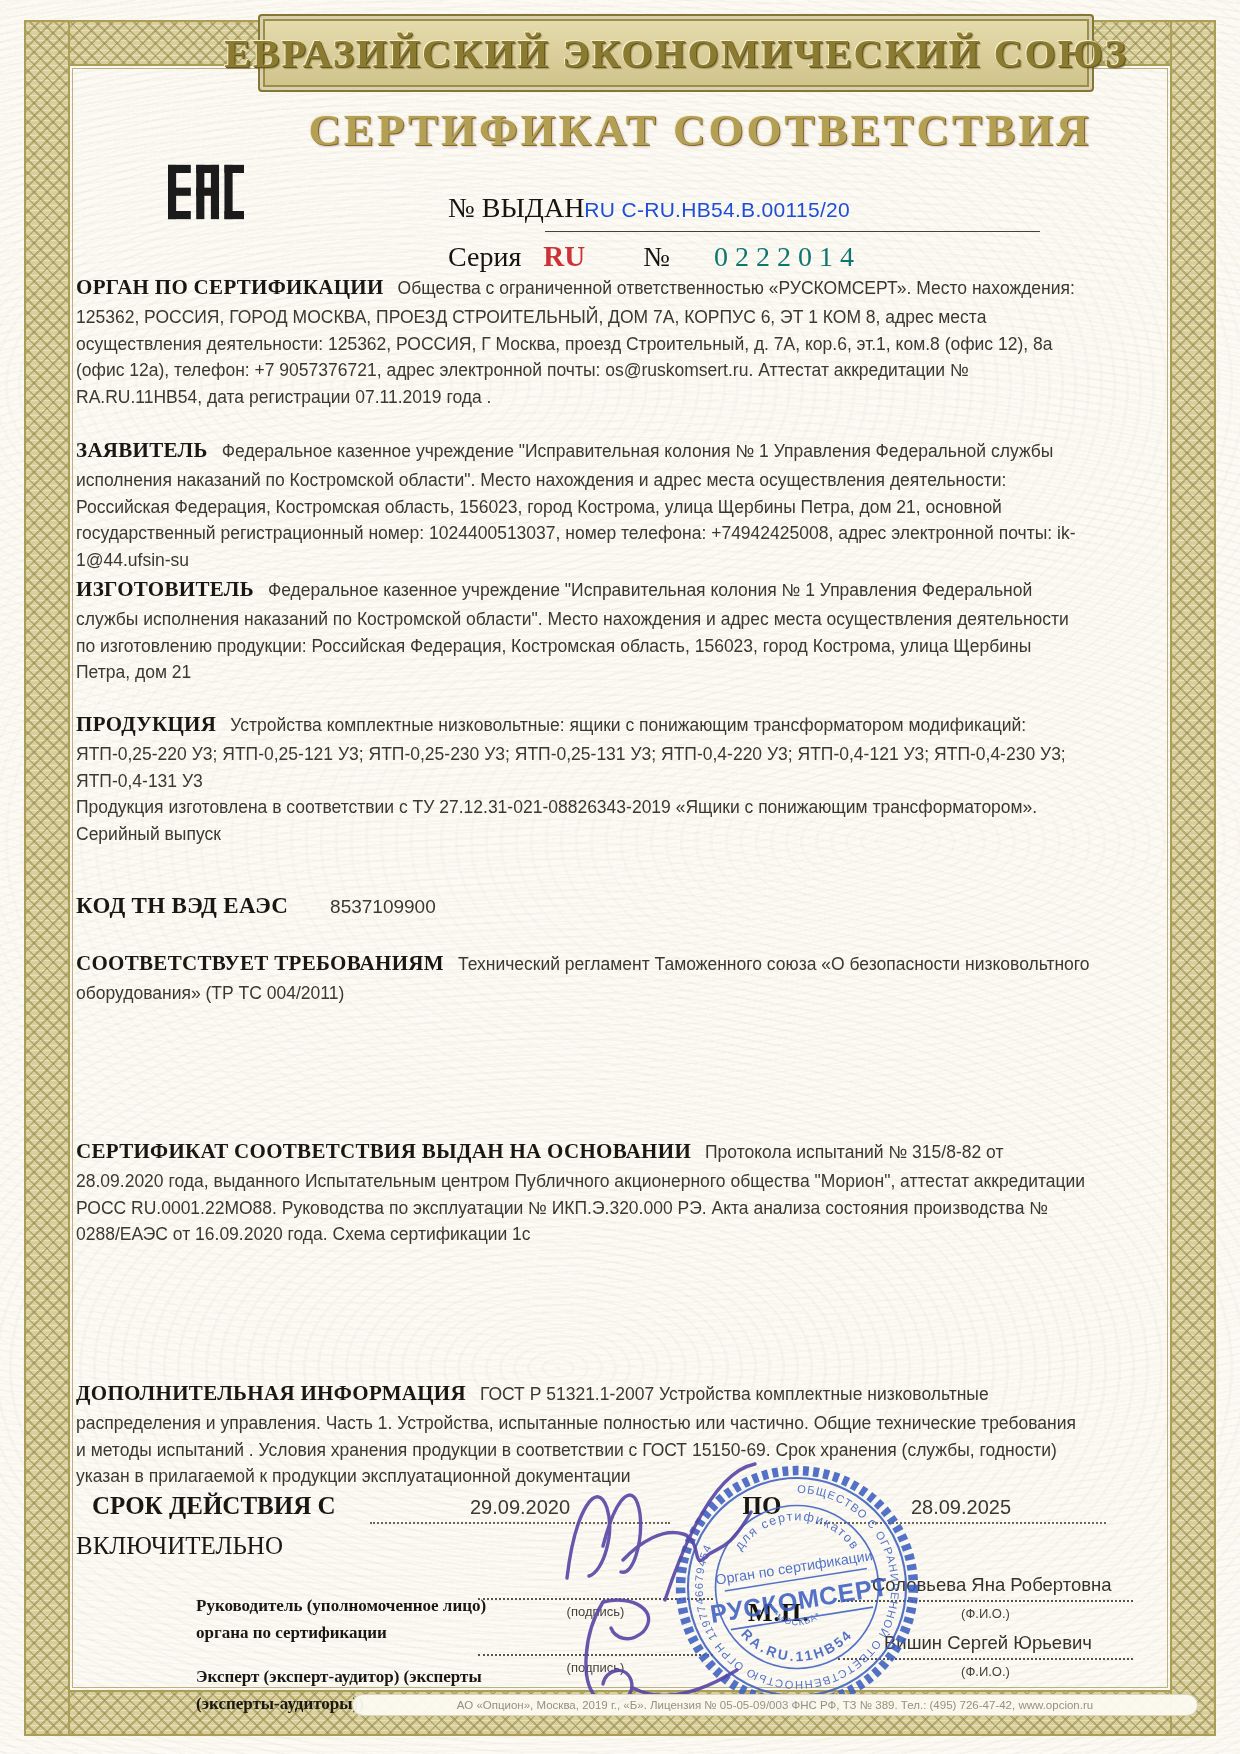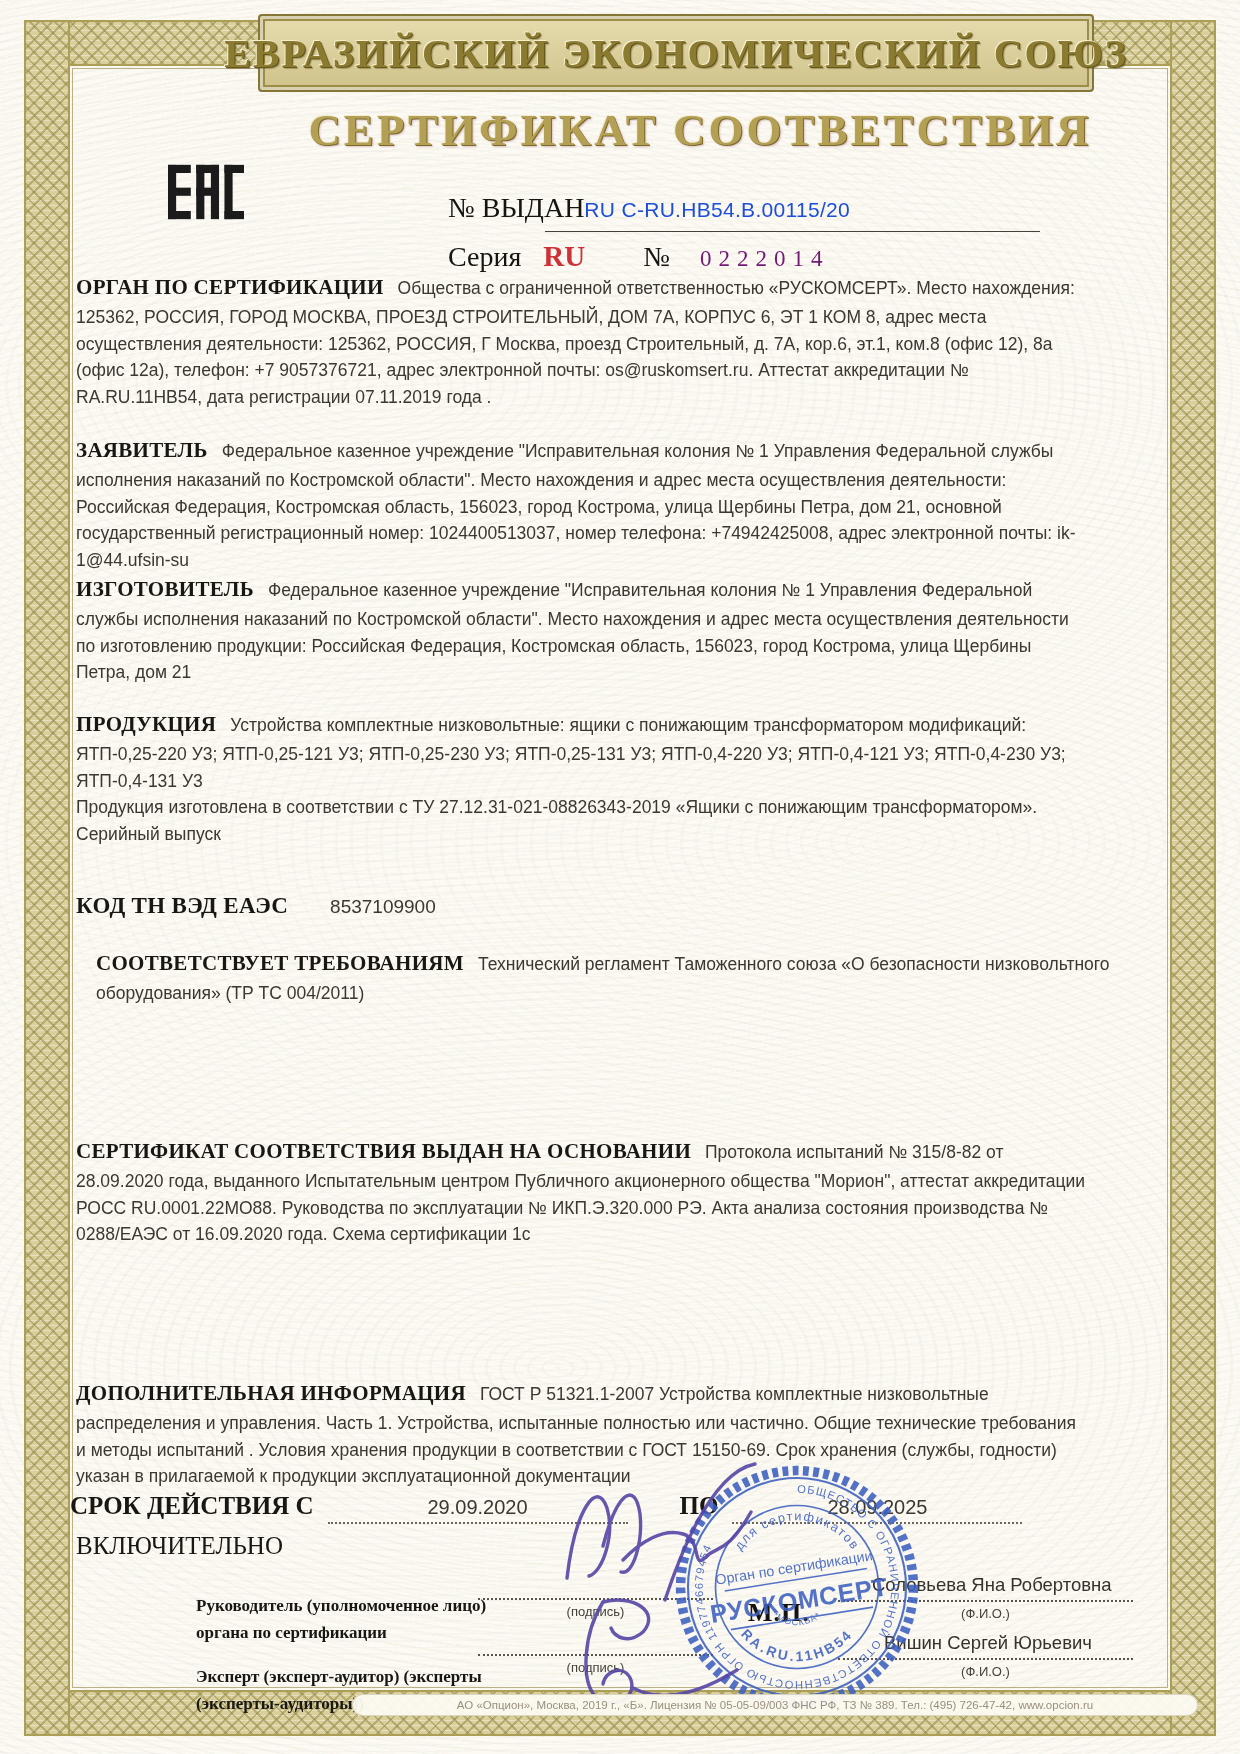--- a/index.html
+++ b/index.html
@@ -38,37 +38,37 @@
       color:#b3a054;white-space:nowrap;
       text-shadow:1px 1px 0 #7c6c2c, 2px 2px 2px rgba(170,95,125,.35), -1px -1px 0 #f3ecd2;}
   .num-row{position:absolute;left:448px;top:192px;z-index:2;white-space:nowrap;}
   .num-label{font-family:"Liberation Serif",serif;font-size:28px;color:#16140f;}
   .num-value{font-size:21px;color:#1d4ed8;margin-left:0;letter-spacing:.3px;}
   .num-underline{position:absolute;left:545px;top:231px;width:495px;border-top:1.6px solid #44413a;z-index:2;}
   .series-row{position:absolute;left:448px;top:240px;z-index:2;font-family:"Liberation Serif",serif;white-space:nowrap;}
   .series-label{font-size:28px;color:#16140f;}
   .series-value{font-size:29px;color:#ce3239;margin-left:22px;font-weight:600;}
   .form-no-label{font-size:28px;color:#16140f;margin-left:58px;}
-  .form-no-value{font-size:23px;color:#701a75;margin-left:30px;letter-spacing:7px;}
+  .form-no-value{font-size:28px;color:#0f766e;margin-left:44px;letter-spacing:7px;}
   
   .sec{position:absolute;left:76px;width:1014px;font-size:17.5px;line-height:1.52;z-index:2;color:#3b3831;}
   .sec .hd{font-family:"Liberation Serif",serif;font-weight:700;font-size:21px;color:#191711;
       letter-spacing:.3px;padding-right:14px;}
   .sec-organ{top:272px;}
   .sec-applicant{top:435px;}
   .sec-manufacturer{top:574px;}
   .sec-products{top:709px;}
   .sec-code{top:889px;}
   .sec-code .hd{font-size:23px;}
   .sec-code .code-value{font-size:19px;margin-left:28px;}
-  .sec-req{top:948px;margin-left:20px;}
+  .sec-req{top:948px;}
   .sec-basis{top:1136px;}
   .sec-add{top:1378px;}
   
-  .validity{position:absolute;left:70px;top:1492px;width:1014px;z-index:2;display:flex;align-items:baseline;}
+  .validity{position:absolute;left:92px;top:1492px;width:1014px;z-index:2;display:flex;align-items:baseline;justify-content:space-between;}
   .v-label{font-family:"Liberation Serif",serif;font-weight:700;font-size:25px;color:#191711;white-space:nowrap;}
   .v-date{font-size:20px;color:#3b3831;text-align:center;border-bottom:2px dotted #6b675e;padding-bottom:3px;}
   .v-date-from{width:300px;margin-left:14px;}
   .v-to{margin-left:52px;}
   .v-date-to{width:290px;margin-left:14px;}
   .v-incl{position:absolute;left:76px;top:1532px;z-index:2;
       font-family:"Liberation Serif",serif;font-weight:400;font-size:25px;color:#191711;}
   
   .role{position:absolute;z-index:2;font-family:"Liberation Serif",serif;font-weight:700;
       font-size:17px;line-height:1.6;color:#191711;margin-top:20px;}

